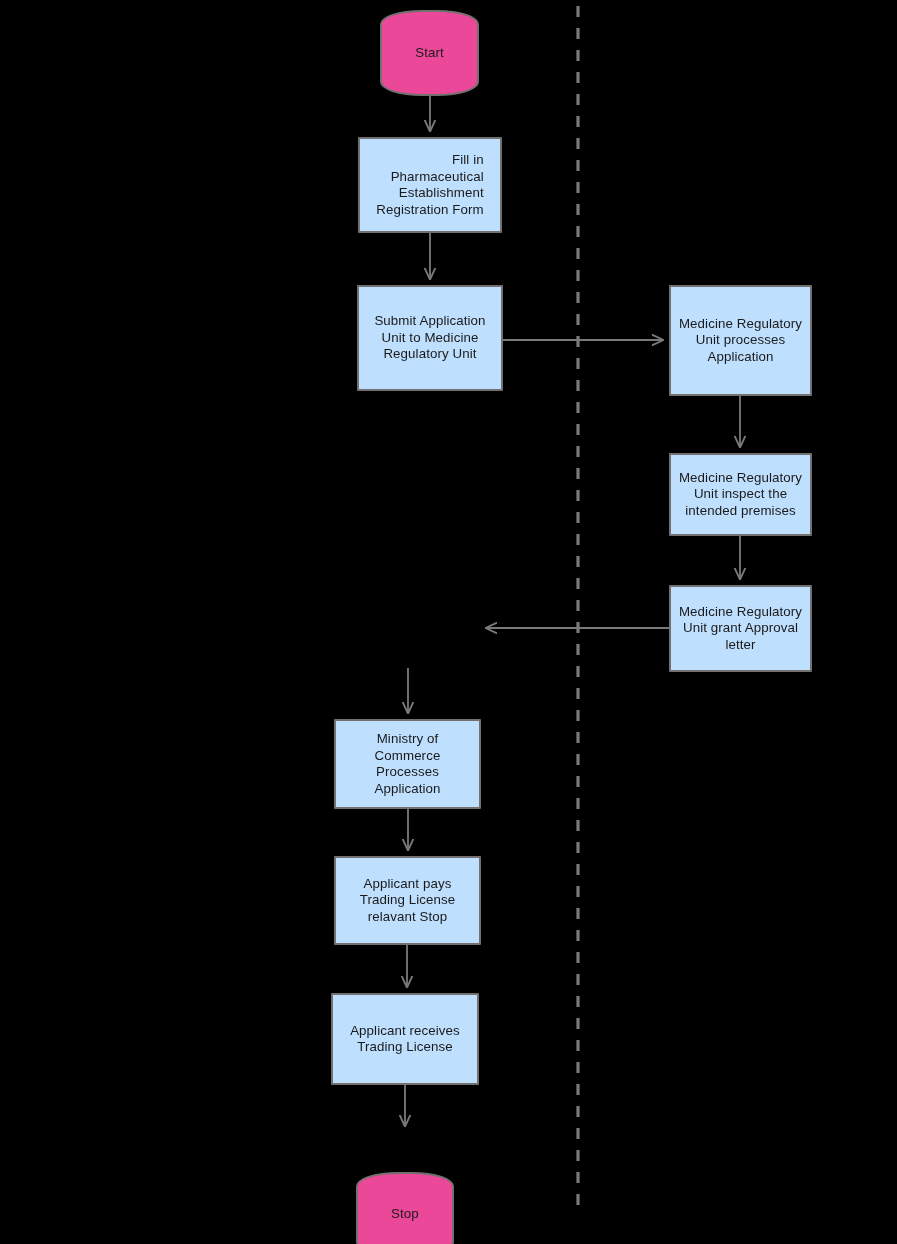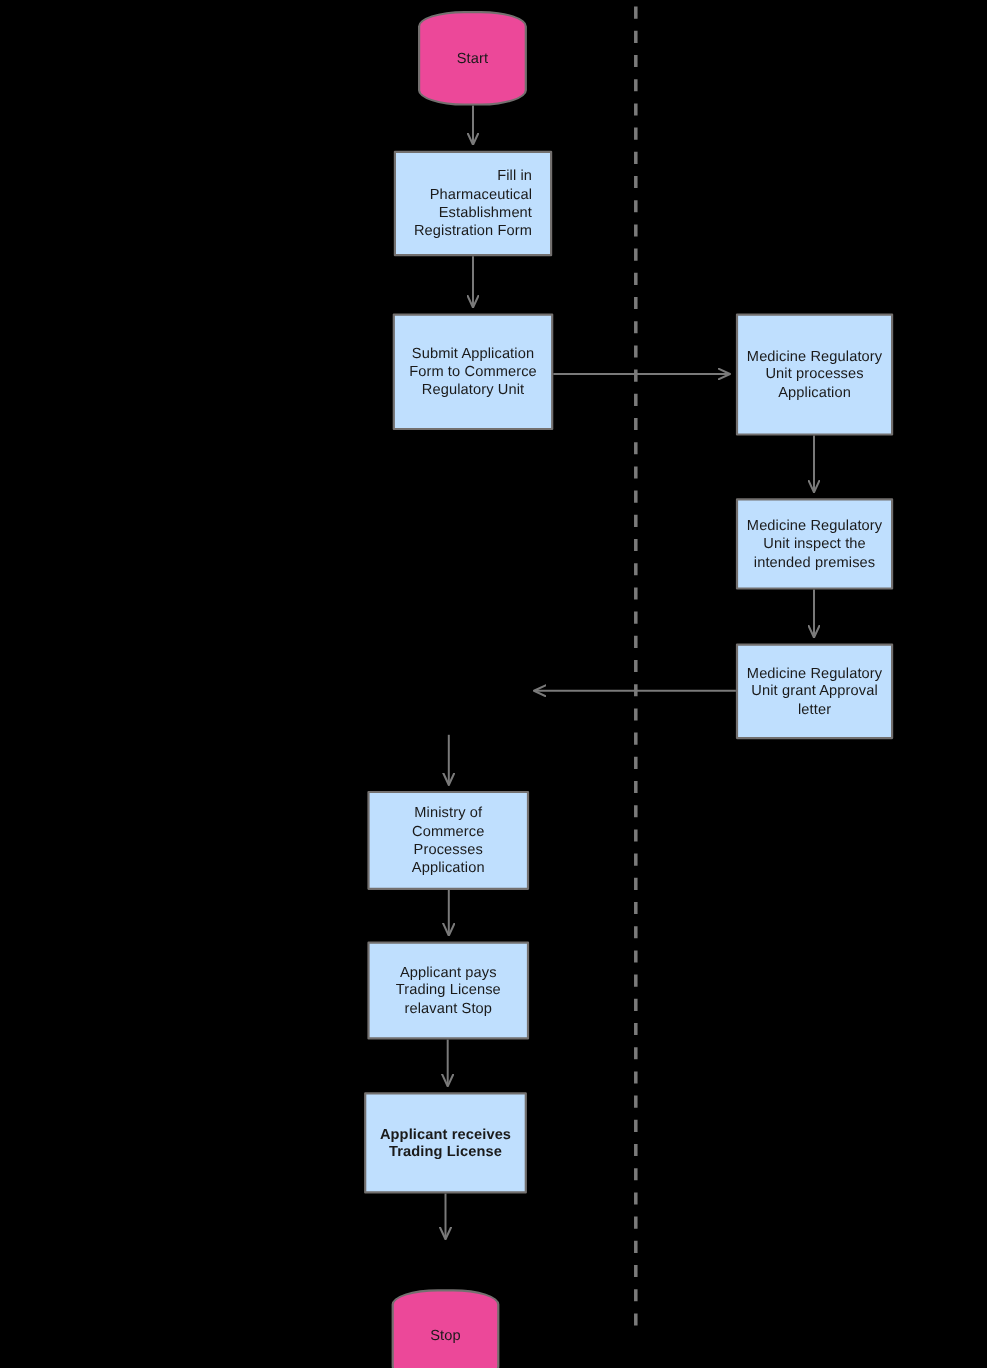--- a/index.html
+++ b/index.html
@@ -89,21 +89,21 @@
 
   <div class="node node-process" style="left:358px; top:137px; width:144px; height:96px;text-align:right;">
     <span class="node-label">Fill in
 Pharmaceutical
 Establishment
 Registration Form</span>
   </div>
 
   <div class="node node-process" style="left:357px; top:285px; width:146px; height:106px;">
     <span class="node-label">Submit Application
-Form to Commerce
+Unit to Medicine
 Regulatory Unit</span>
   </div>
 
   <div class="node node-process" style="left:669px; top:285px; width:143px; height:111px;">
     <span class="node-label">Medicine Regulatory
 Unit processes
 Application</span>
   </div>
 
   <div class="node node-process" style="left:669px; top:453px; width:143px; height:83px;">
@@ -125,21 +125,21 @@
 Processes
 Application</span>
   </div>
 
   <div class="node node-process" style="left:334px; top:856px; width:147px; height:89px;">
     <span class="node-label">Applicant pays
 Trading License
 relavant Stop</span>
   </div>
 
-  <div class="node node-process" style="left:331px; top:993px; width:148px; height:92px;font-weight:bold;">
+  <div class="node node-process" style="left:331px; top:993px; width:148px; height:92px;">
     <span class="node-label">Applicant receives
 Trading License</span>
   </div>
 
   <div class="node node-terminator" style="left:356px; top:1132px; width:98px; height:84px;margin-top:40px;">
     <span class="node-label">Stop</span>
   </div>
 
 </div>
 

